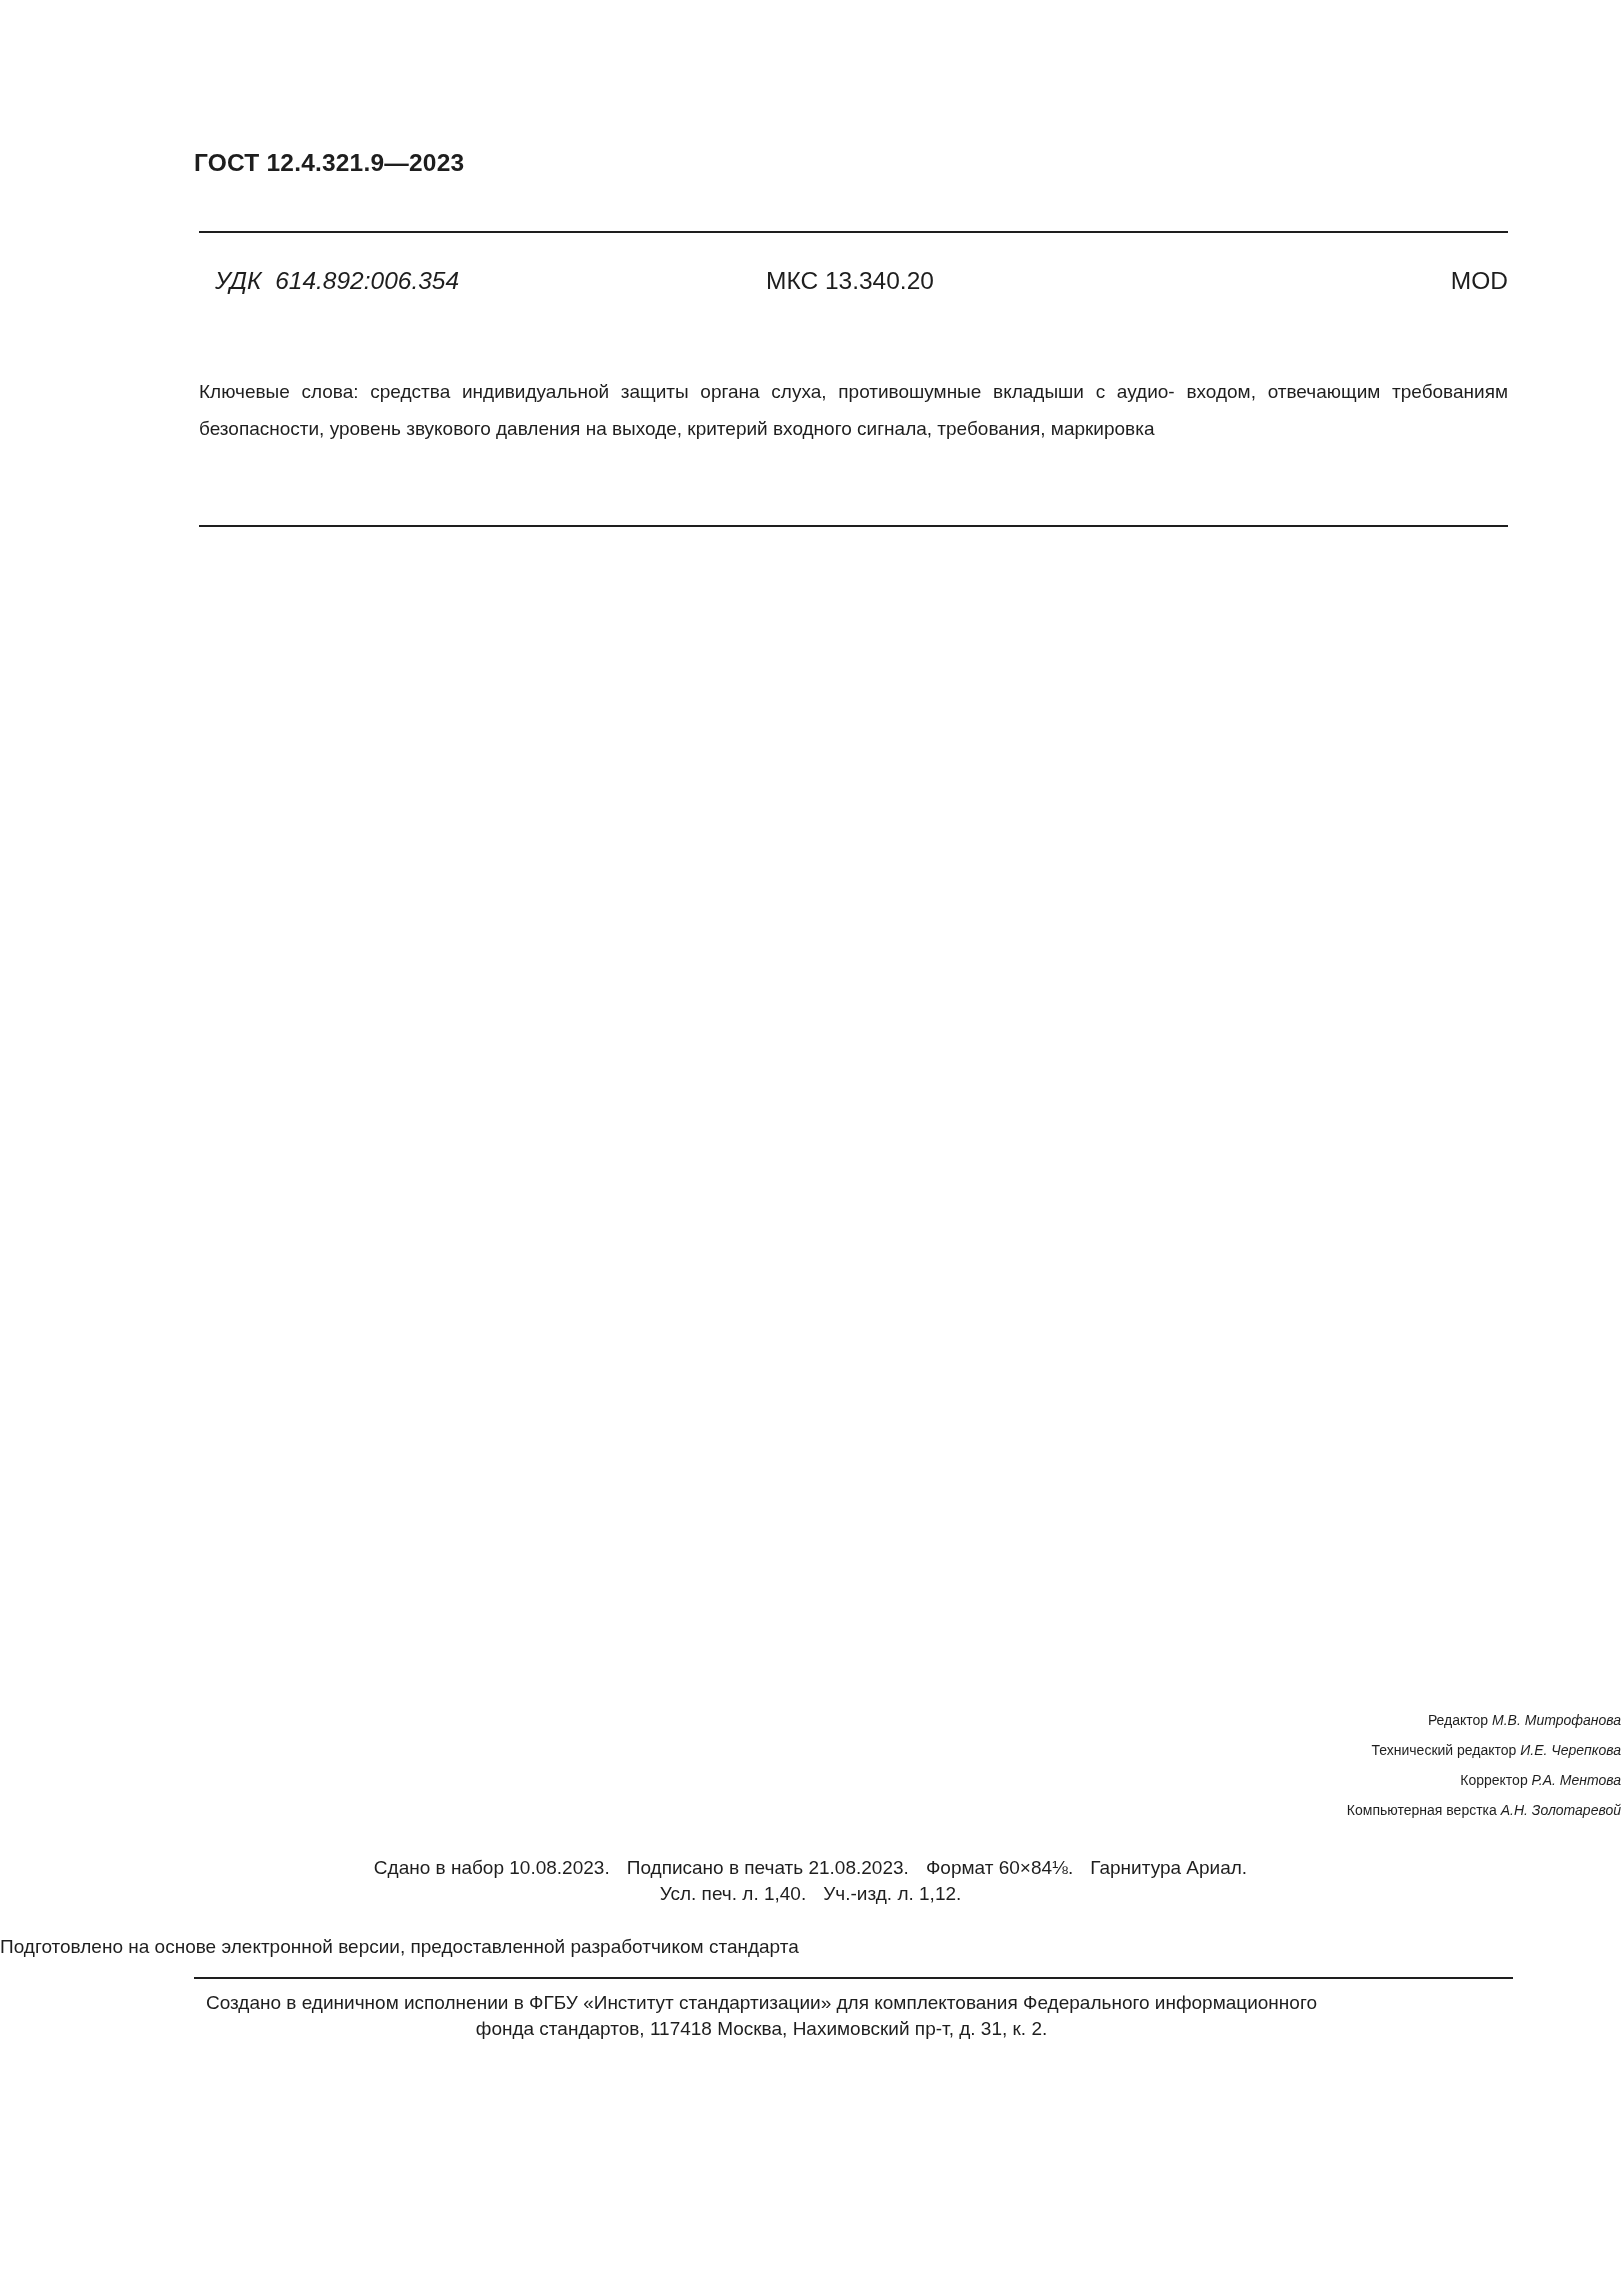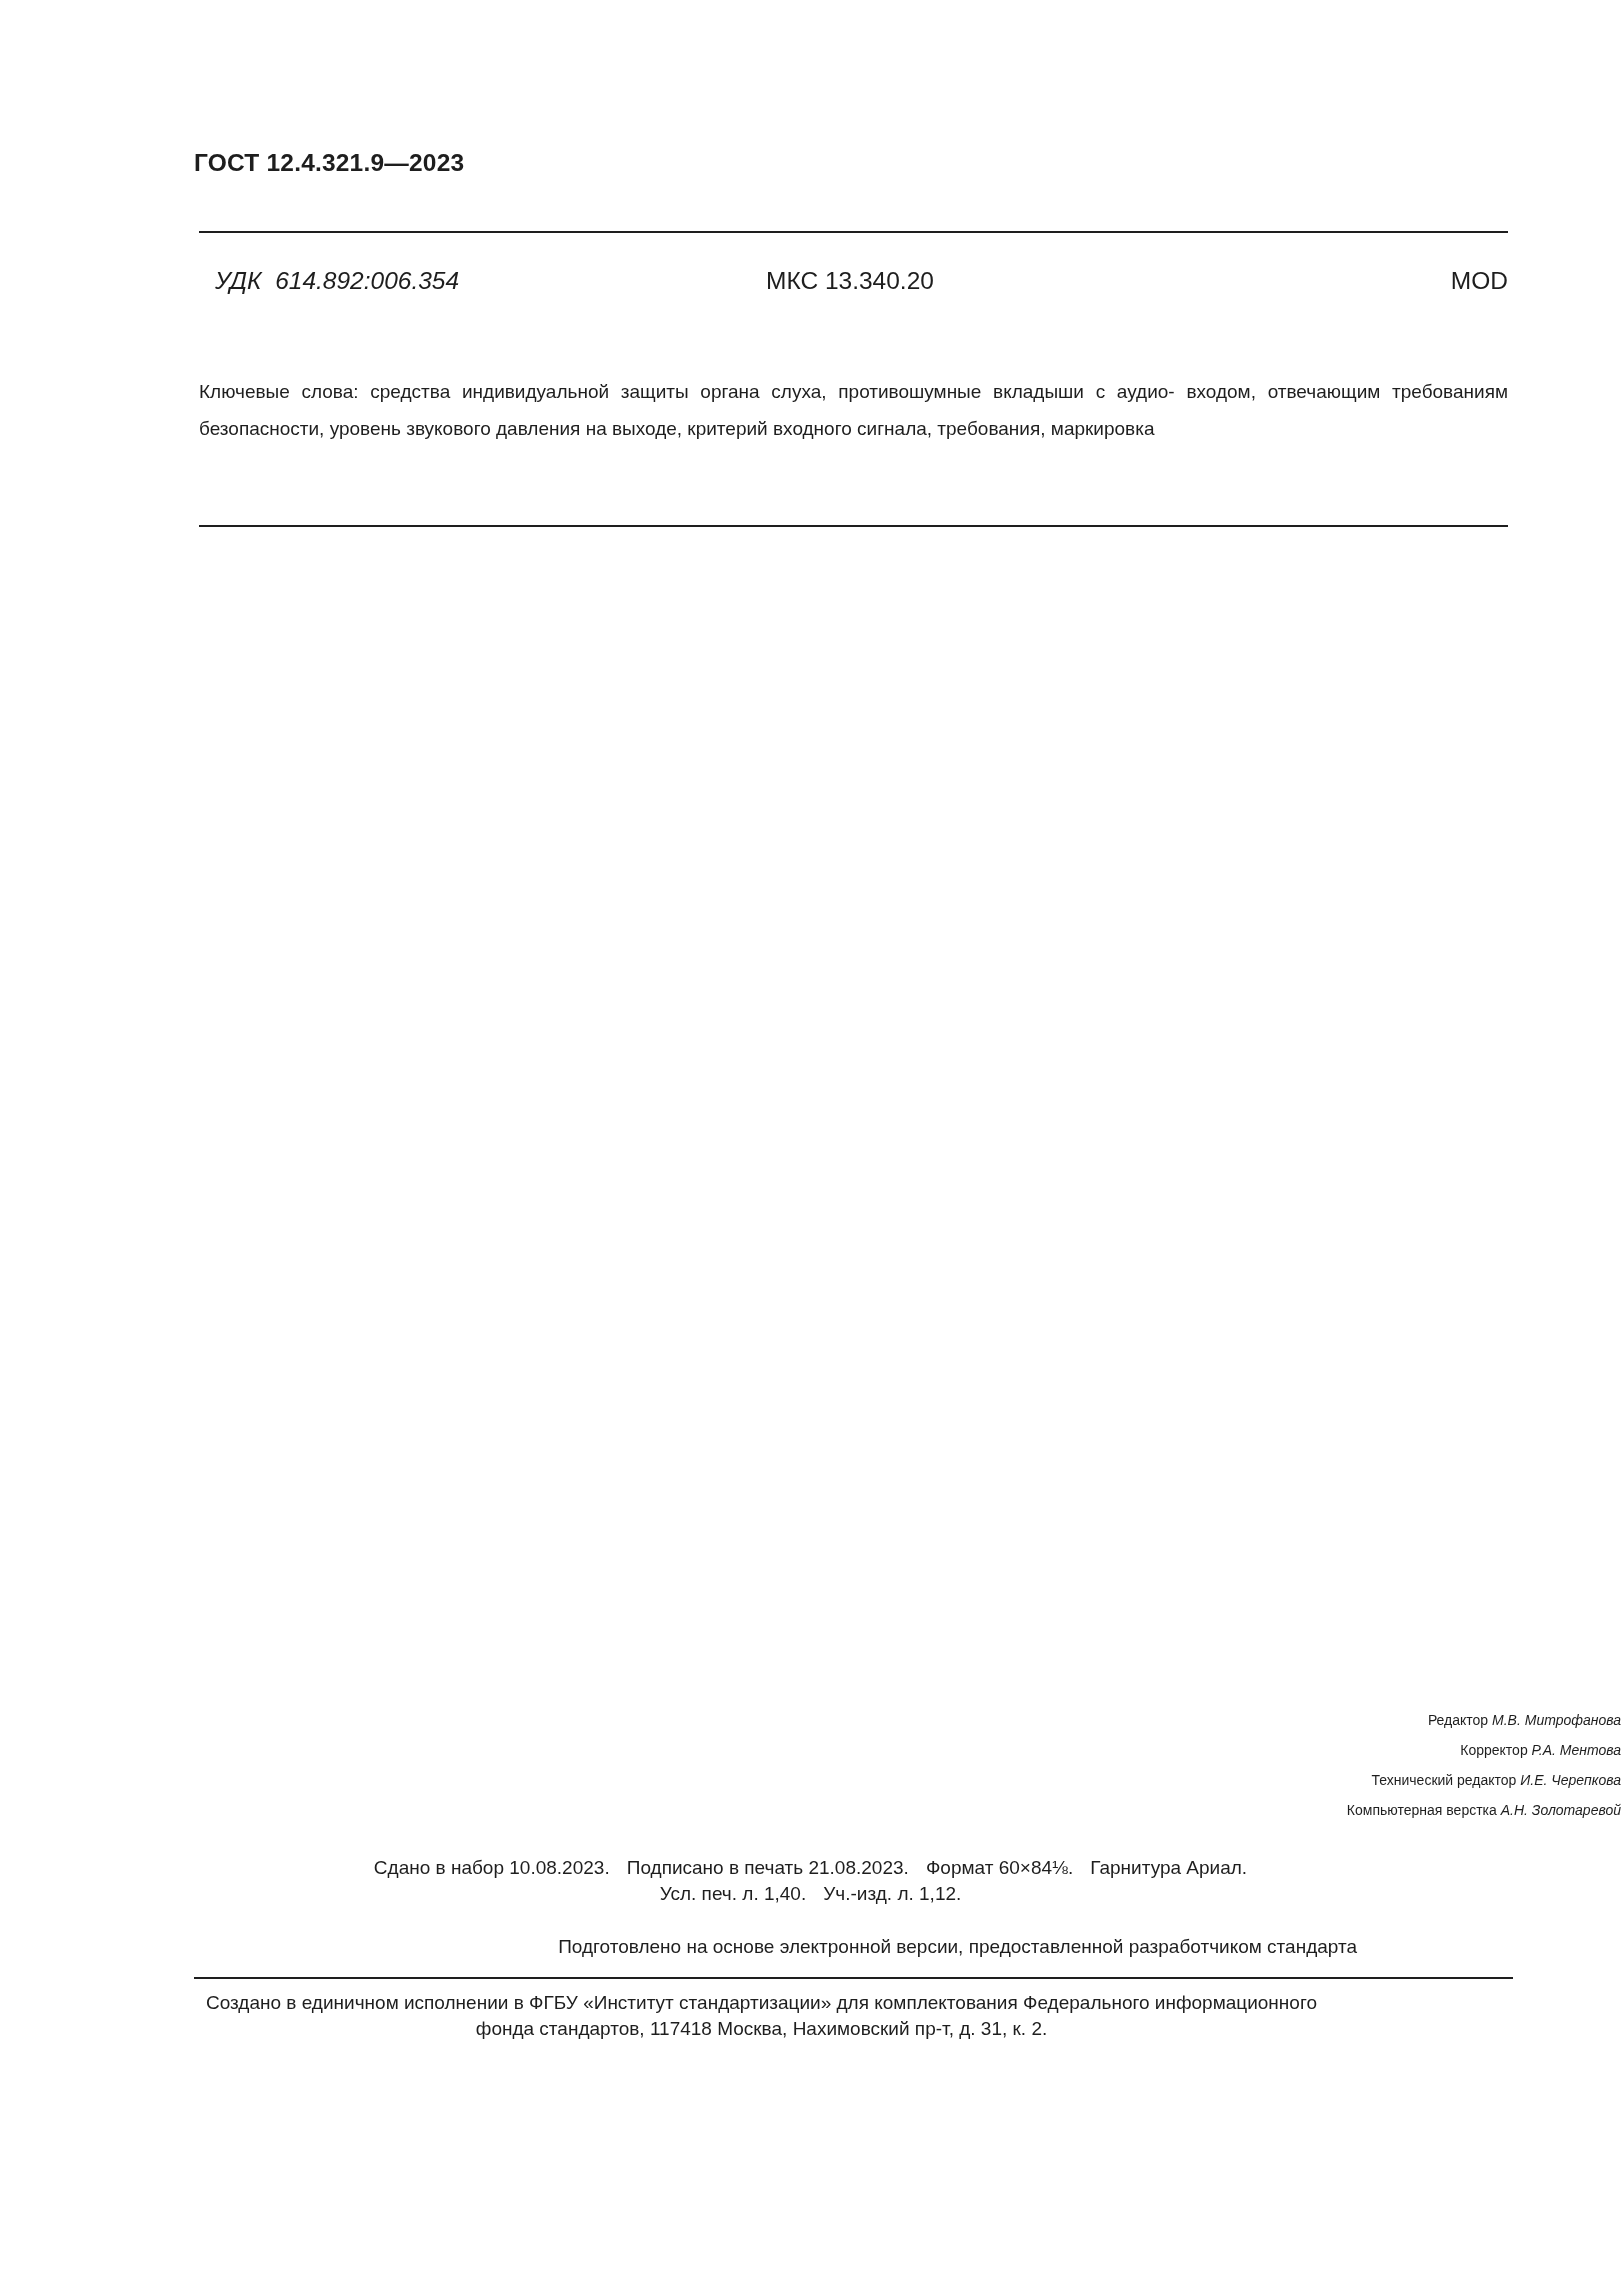--- a/index.html
+++ b/index.html
@@ -68,24 +68,24 @@
       position: absolute;
       left: 0;
       top: 1855px;
       width: 1621px;
       text-align: center;
       font-size: 19px;
       line-height: 25.5px;
     }
     .prepared {
       position: absolute;
-      left: 13px;
+      left: 0;
       top: 1936px;
       width: 1344px;
-      text-align: right;
+      text-align: left;
       font-size: 19px;
     }
     .created {
       position: absolute;
       left: 0;
       top: 1990px;
       width: 1523px;
       text-align: center;
       font-size: 19px;
       line-height: 25.5px;
@@ -112,26 +112,26 @@
 </div>
 
 <div class="rule r2"></div>
 
 <div class="credits">
   <div>
     <span>Редактор</span>
     <span class="name">М.В. Митрофанова</span>
   </div>
   <div>
+    <span>Технический редактор</span>
+    <span class="name">И.Е. Черепкова</span>
+  </div>
+  <div>
     <span>Корректор</span>
     <span class="name">Р.А. Ментова</span>
-  </div>
-  <div>
-    <span>Технический редактор</span>
-    <span class="name">И.Е. Черепкова</span>
   </div>
   <div>
     <span>Компьютерная верстка</span>
     <span class="name">А.Н. Золотаревой</span>
   </div>
 </div>
 
 <div class="imprint">
   <div>
     <span>Сдано в набор 10.08.2023.</span><span class="gap"></span>

